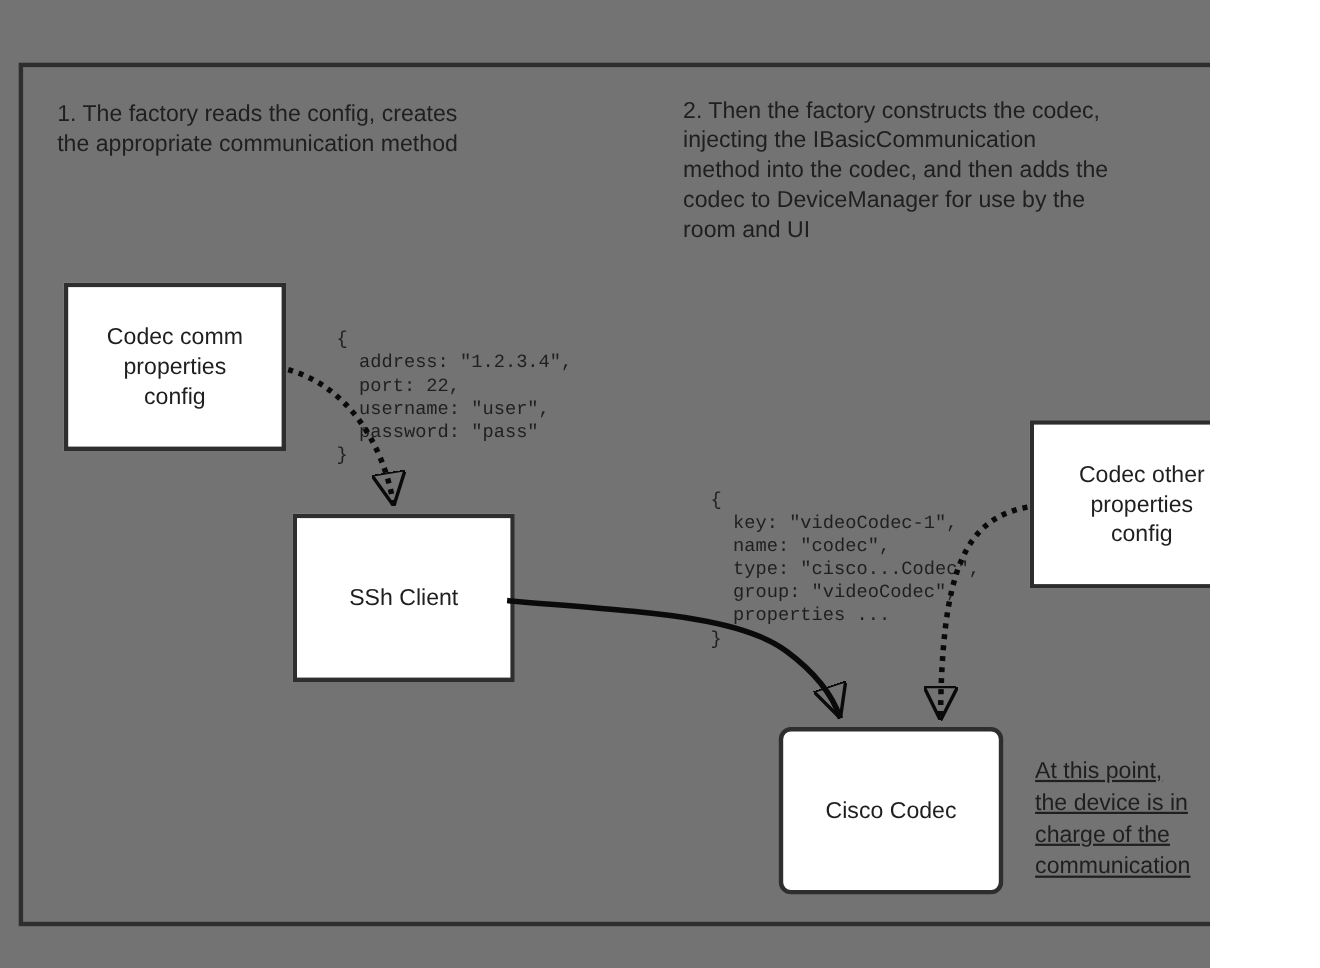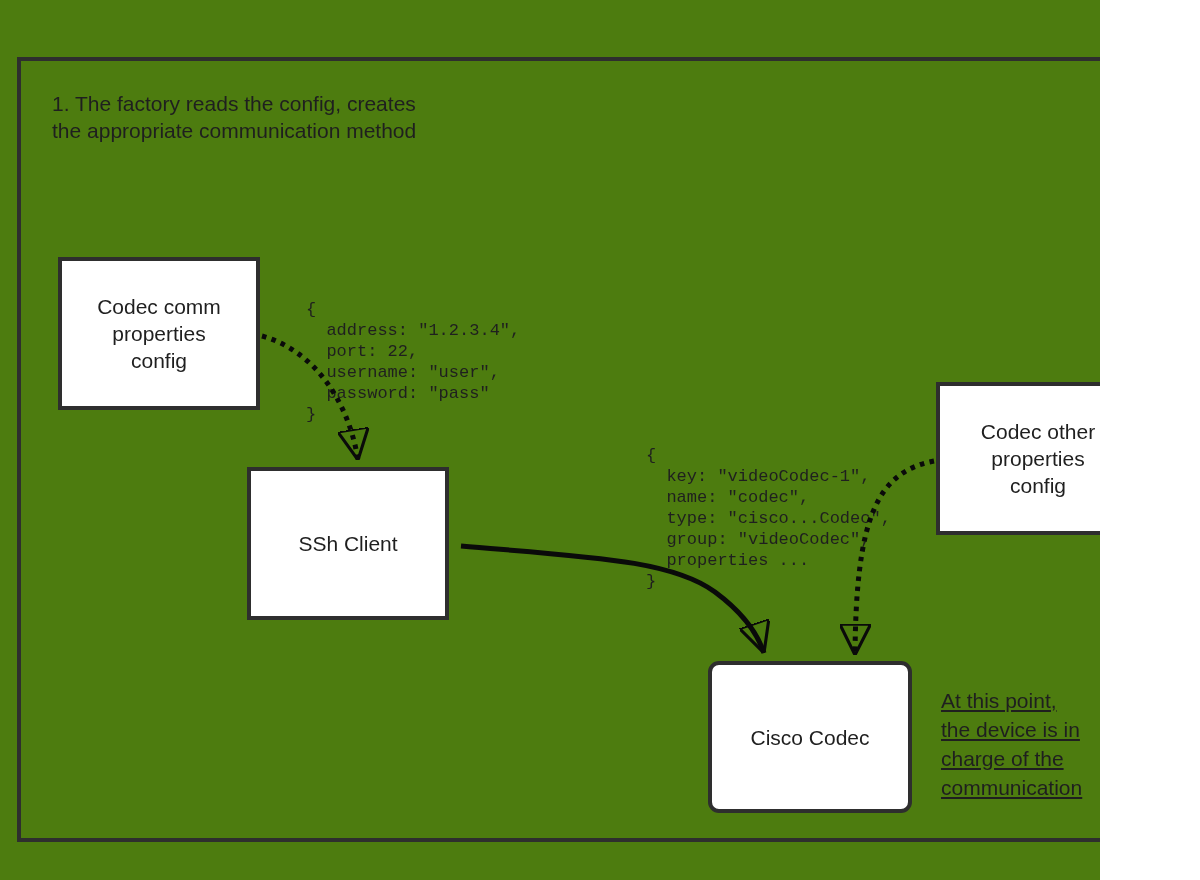--- a/index.html
+++ b/index.html
@@ -4,21 +4,21 @@
 <style>
   html, body {
     margin: 0;
     padding: 0;
     background: #ffffff;
   }
   #canvas {
     position: relative;
     width: 1100px;
     height: 880px;
-    background: #4d7c0f;
+    background: #737373;
     font-family: "Liberation Sans", sans-serif;
     color: #1f1f1f;
     overflow: hidden;
   }
   .frame {
     position: absolute;
     left: 17px;
     top: 57px;
     width: 1141px;
     height: 785px;
@@ -34,21 +34,21 @@
     display: flex;
     align-items: center;
     justify-content: center;
     text-align: center;
     font-size: 21px;
     line-height: 27px;
     white-space: pre-line;
     z-index: 3;
   }
   #box-codec-comm { left: 58px;  top: 257px; width: 202px; height: 153px; }
-  #box-ssh-client { left: 247px; top: 467px; width: 202px; height: 153px; text-align: right; }
+  #box-ssh-client { left: 266px; top: 467px; width: 202px; height: 153px; text-align: right; }
   #box-codec-other { left: 936px; top: 382px; width: 204px; height: 153px; }
   #box-cisco-codec { left: 708px; top: 661px; width: 204px; height: 152px; border-radius: 11px; }
 
   .note {
     position: absolute;
     font-size: 21px;
     line-height: 27px;
     white-space: pre-line;
     z-index: 2;
   }
@@ -83,20 +83,25 @@
 </head>
 <body>
 
 <div id="canvas">
 
   <div class="frame"></div>
 
   <div class="note" id="note-step1">1. The factory reads the config, creates
 the appropriate communication method</div>
 
+  <div class="note" id="note-step2">2. Then the factory constructs the codec,
+injecting the IBasicCommunication
+method into the codec, and then adds the
+codec to DeviceManager for use by the
+room and UI</div>
 
   <div class="node" id="box-codec-comm">Codec comm
 properties
 config</div>
 
   <pre class="code" id="code-comm">{
   address: "1.2.3.4",
   port: 22,
   username: "user",
   password: "pass"

